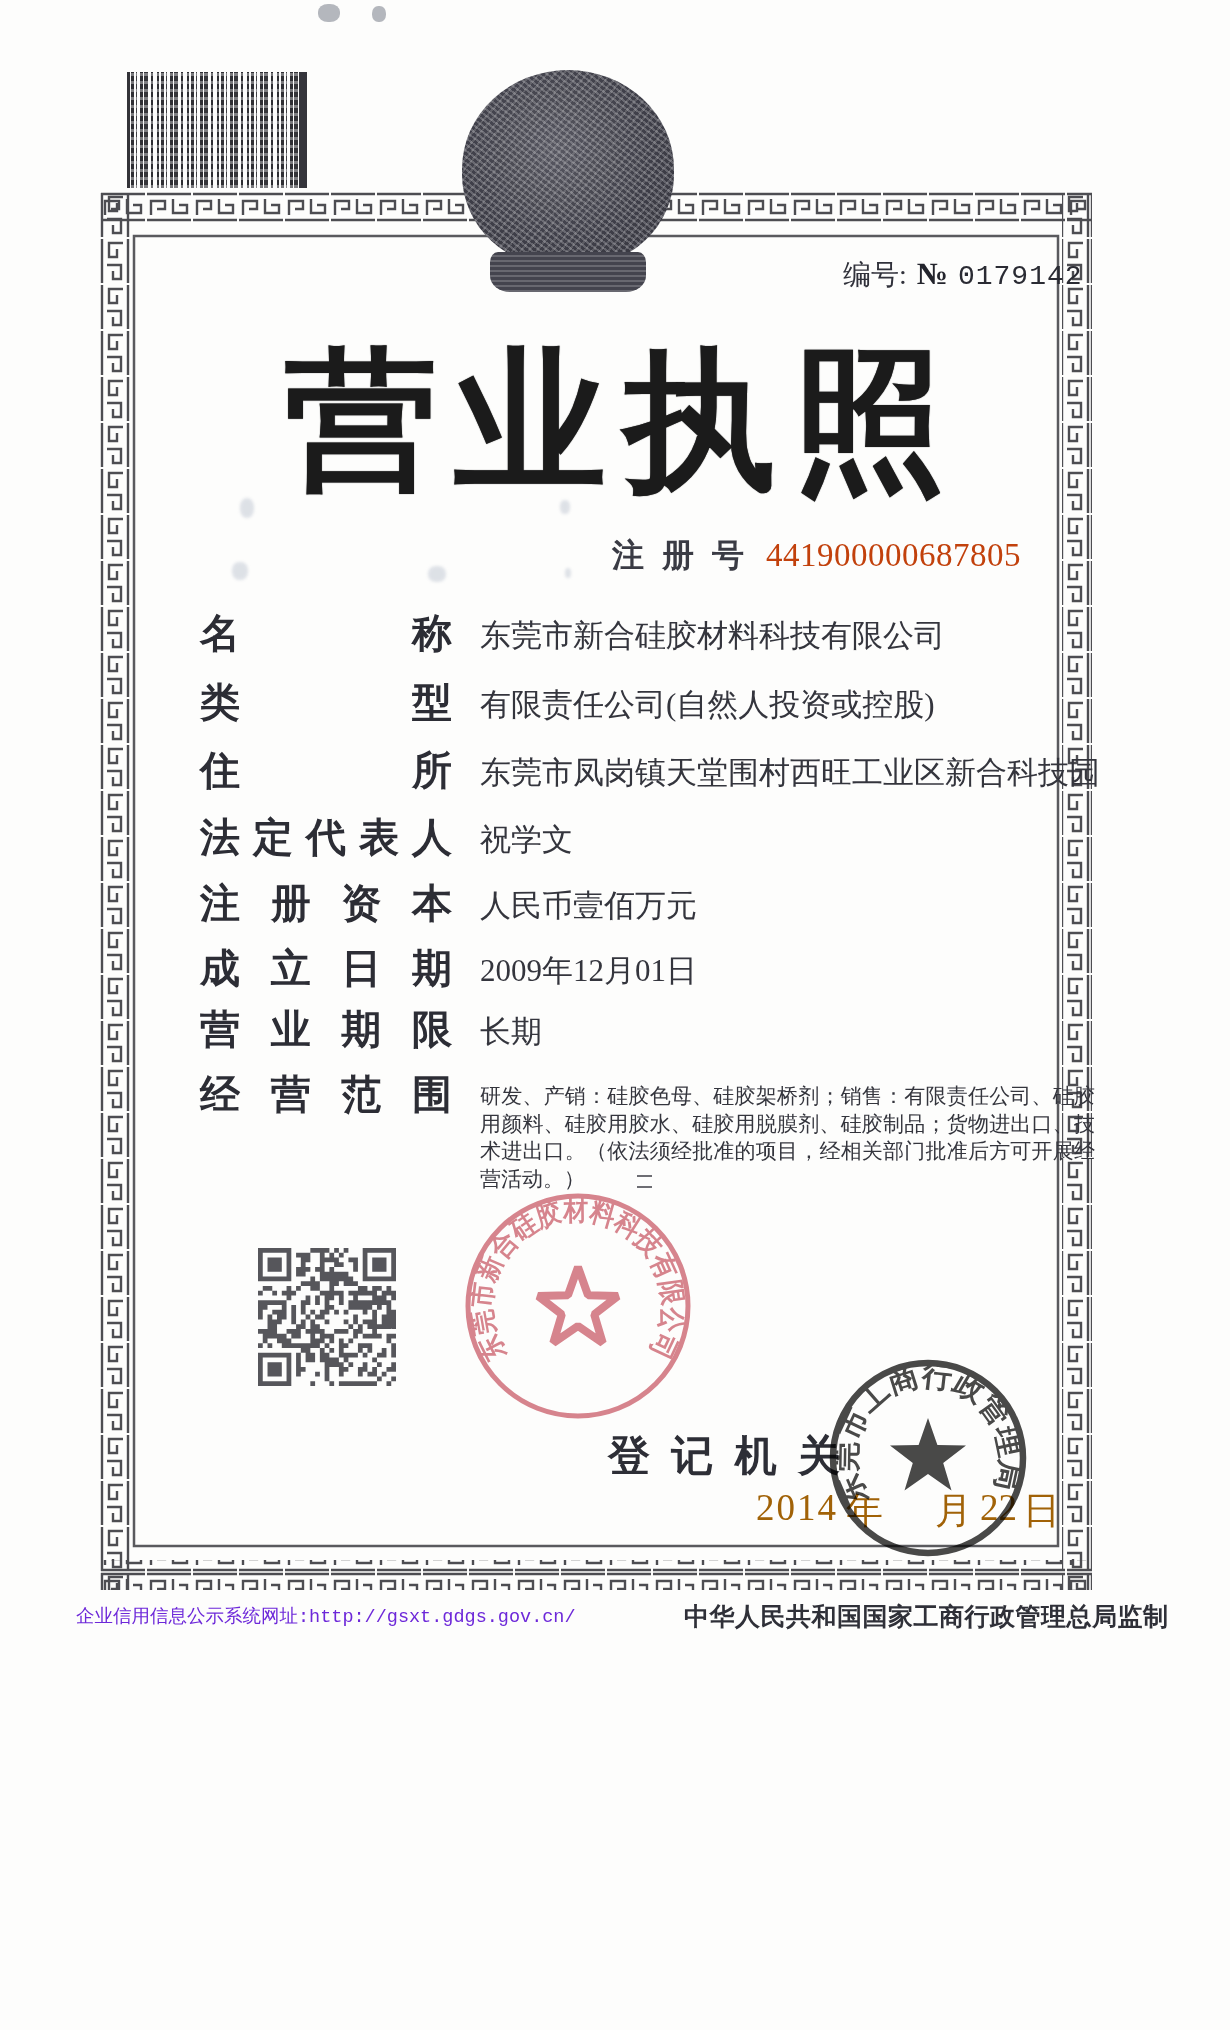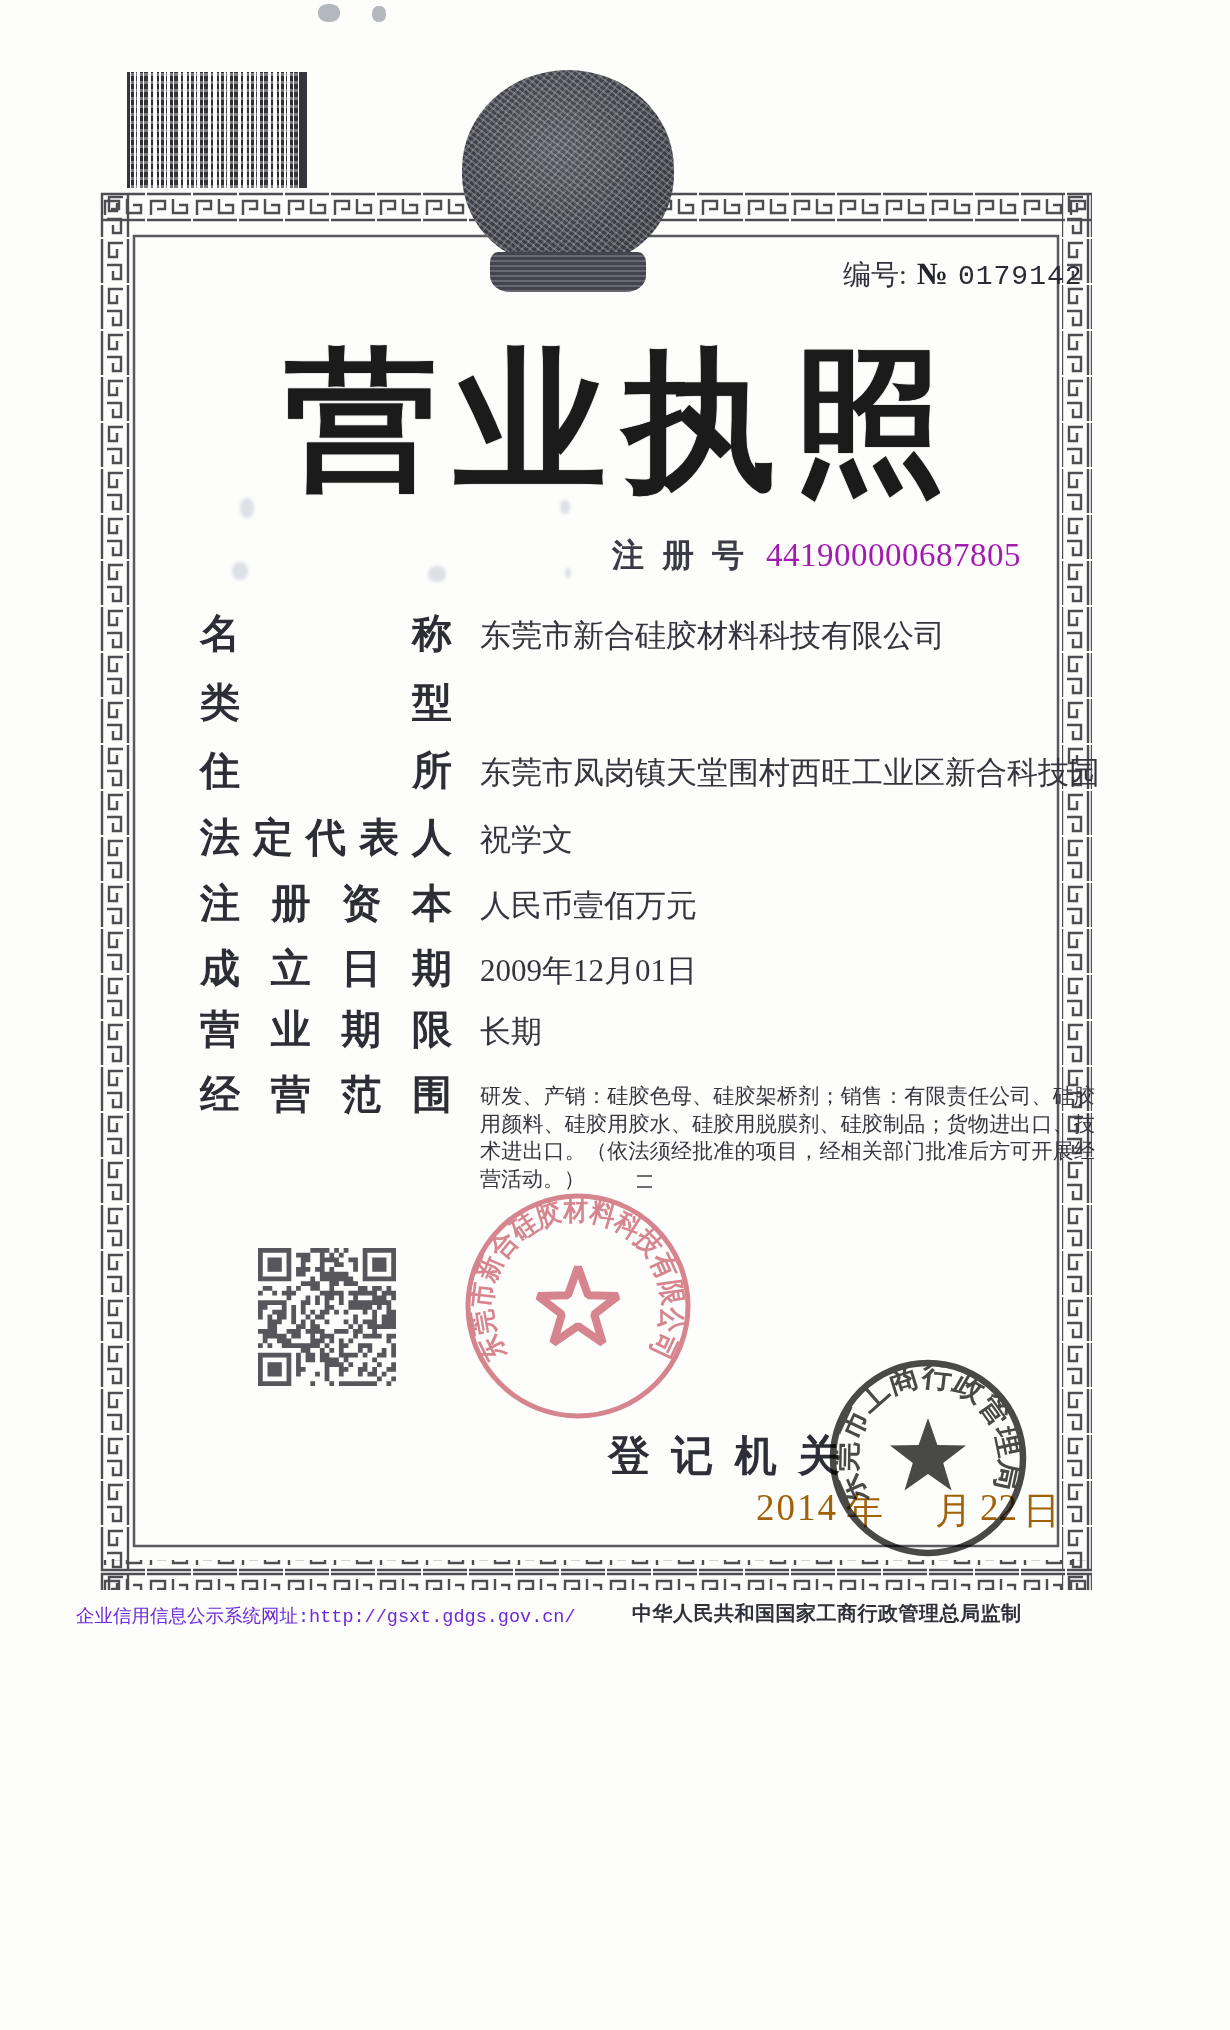--- a/index.html
+++ b/index.html
@@ -40,21 +40,21 @@
   .serial .num{font-family:"Liberation Mono",monospace;font-size:28px;color:#2a2b33;letter-spacing:1px;}
 
   
   .title{position:absolute;left:285px;top:336px;width:660px;height:172px;display:flex;justify-content:space-between;
     font-family:"Liberation Sans",sans-serif;font-weight:900;font-size:152px;line-height:168px;color:#1b1b1b;z-index:4;
     text-shadow:0 0 1px #333;}
 
   
   .regrow{position:absolute;left:612px;top:534px;display:flex;align-items:baseline;z-index:4;}
   .regrow .reglabel{display:flex;justify-content:space-between;width:132px;font-size:32px;font-weight:600;color:#3a3b44;}
-  .regrow .regnum{margin-left:22px;font-size:33px;color:#a21caf;letter-spacing:.5px;}
+  .regrow .regnum{margin-left:22px;font-size:33px;color:#c2410c;letter-spacing:.5px;}
 
   
   .frow{position:absolute;left:200px;display:flex;align-items:flex-start;z-index:4;}
   .flabel{display:flex;justify-content:space-between;width:252px;font-size:40px;font-weight:700;color:#2c2d35;line-height:44px;flex:none;}
   .fvalue{margin-left:28px;font-size:31px;color:#34353d;line-height:40px;padding-top:4px;white-space:nowrap;}
   .fvalue.small{font-size:21px;line-height:27.5px;width:615px;white-space:normal;padding-top:10px;text-align:justify;}
 
   
   .qr{position:absolute;left:258px;top:1248px;width:138px;height:138px;opacity:.85;z-index:4;}
 
@@ -66,21 +66,21 @@
 
   
   .registrar{position:absolute;left:608px;top:1428px;width:232px;display:flex;justify-content:space-between;
     font-size:42px;font-weight:700;color:#2d2e36;z-index:4;}
   .dateline{position:absolute;left:756px;top:1486px;display:flex;align-items:flex-start;font-size:37px;color:#a16207;z-index:5;}
   .dateline .y{letter-spacing:2px;}
   .dateline .u1{margin-left:8px;} .dateline .u2{margin-left:52px;} .dateline .d{margin-left:8px;} .dateline .u3{margin-left:6px;}
 
   
   .footer-left{position:absolute;left:76px;top:1603px;font-size:18.5px;color:#6d28d9;font-family:"Liberation Mono",monospace;z-index:4;}
-  .footer-right{position:absolute;left:632px;top:1600px;font-size:20px;font-weight:600;color:#2f3038;letter-spacing:.5px;z-index:4;}
+  .footer-right{position:absolute;left:684px;top:1600px;font-size:25px;font-weight:600;color:#2f3038;letter-spacing:.5px;z-index:4;}
 
   .scope-mark{position:absolute;left:637px;top:1175px;width:15px;height:9px;z-index:4;
     border-top:2.5px solid #4a4a52;border-bottom:2.5px solid #4a4a52;opacity:.8;}
 </style>
 </head>
 <body>
 
 <div class="page">
 
   <div class="ghost dark" style="left:318px;top:4px;width:22px;height:18px;"></div>
@@ -145,20 +145,21 @@
         <span>名</span>
         <span>称</span>
       </span>
     <span class="fvalue">东莞市新合硅胶材料科技有限公司</span>
   </div>
   <div class="frow" style="top:681px">
     <span class="flabel">
         <span>类</span>
         <span>型</span>
       </span>
+    <span class="fvalue">有限责任公司(自然人投资或控股)</span>
   </div>
   <div class="frow" style="top:749px">
     <span class="flabel">
         <span>住</span>
         <span>所</span>
       </span>
     <span class="fvalue">东莞市凤岗镇天堂围村西旺工业区新合科技园</span>
   </div>
   <div class="frow" style="top:816px">
     <span class="flabel">

